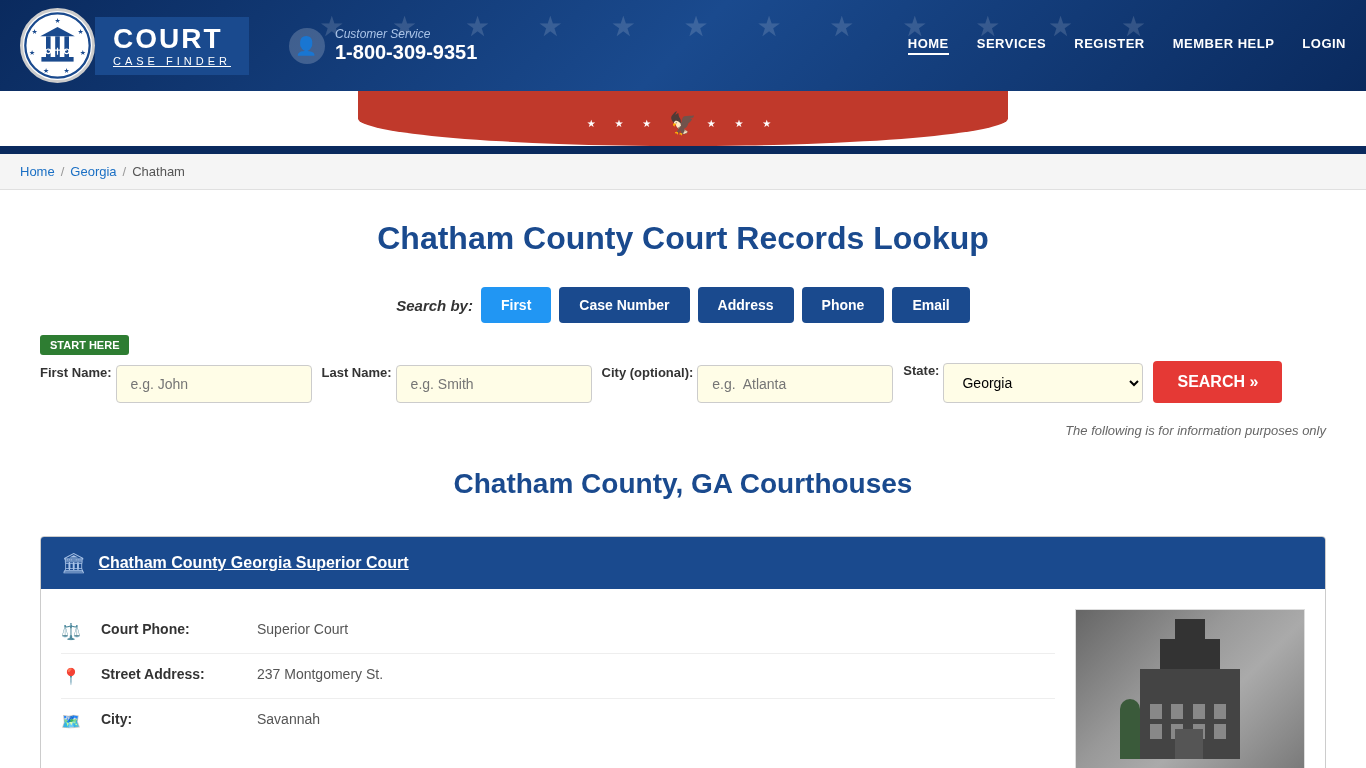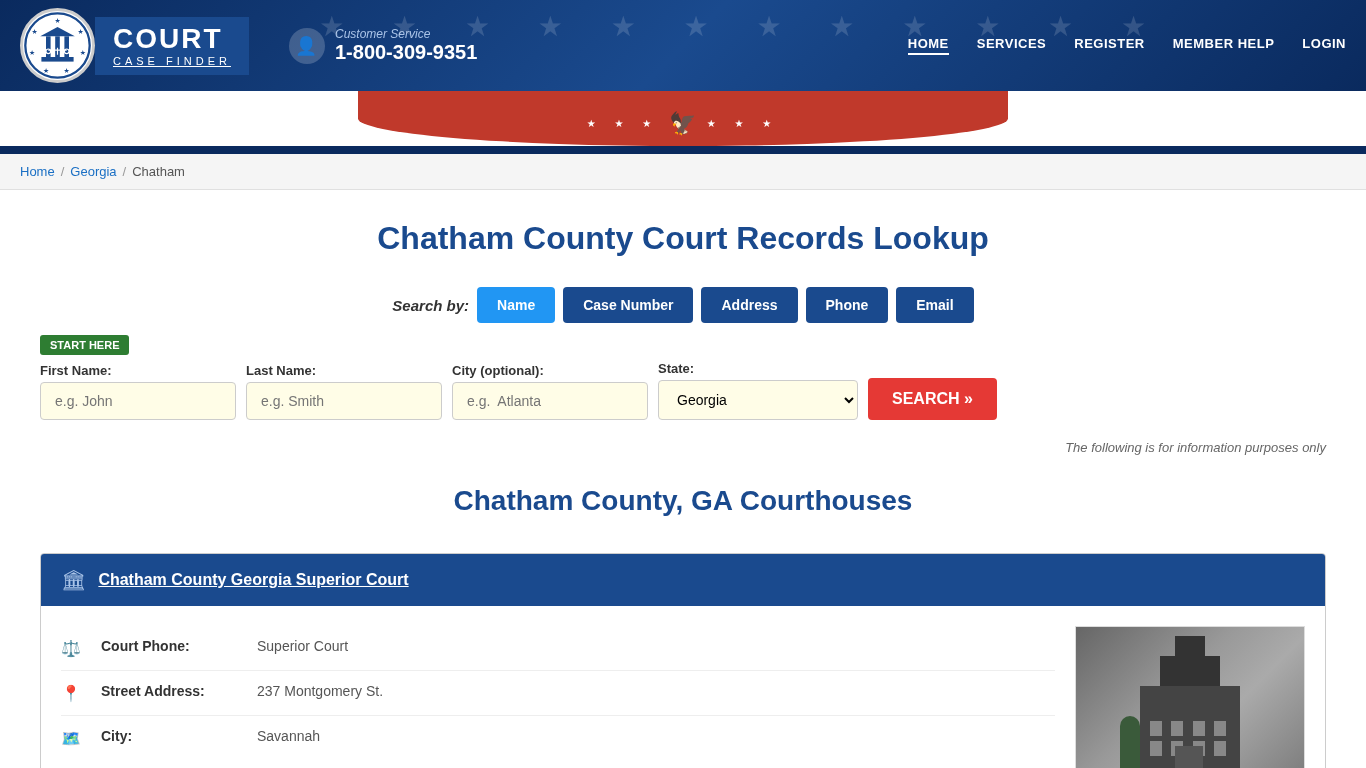--- a/index.html
+++ b/index.html
@@ -188,21 +188,21 @@
       margin-bottom: 6px;
     }
     .search-form {
       display: flex;
       align-items: flex-end;
       gap: 10px;
       margin-bottom: 20px;
     }
     .form-group {
       display: flex;
-      flex-direction: column;
+      flex-direction: row;
       gap: 4px;
     }
     .form-group label {
       font-size: 13px;
       font-weight: bold;
       color: #333;
     }
     .form-input {
       padding: 10px 14px;
       border: 1px solid #ccc;
@@ -475,21 +475,21 @@
     <span class="breadcrumb-current">Chatham</span>
   </div>
 </div>
 
 <div class="main-content">
 
   <h1 class="page-title">Chatham County Court Records Lookup</h1>
 
   <div class="search-by-row">
     <span class="search-by-label">Search by:</span>
-    <button class="search-tab active">Name</button>
+    <button class="search-tab active">First</button>
     <button class="search-tab">Case Number</button>
     <button class="search-tab">Address</button>
     <button class="search-tab">Phone</button>
     <button class="search-tab">Email</button>
   </div>
 
   <div>
     <span class="start-here-badge">START HERE</span>
     <div class="search-form">
       <div class="form-group">

